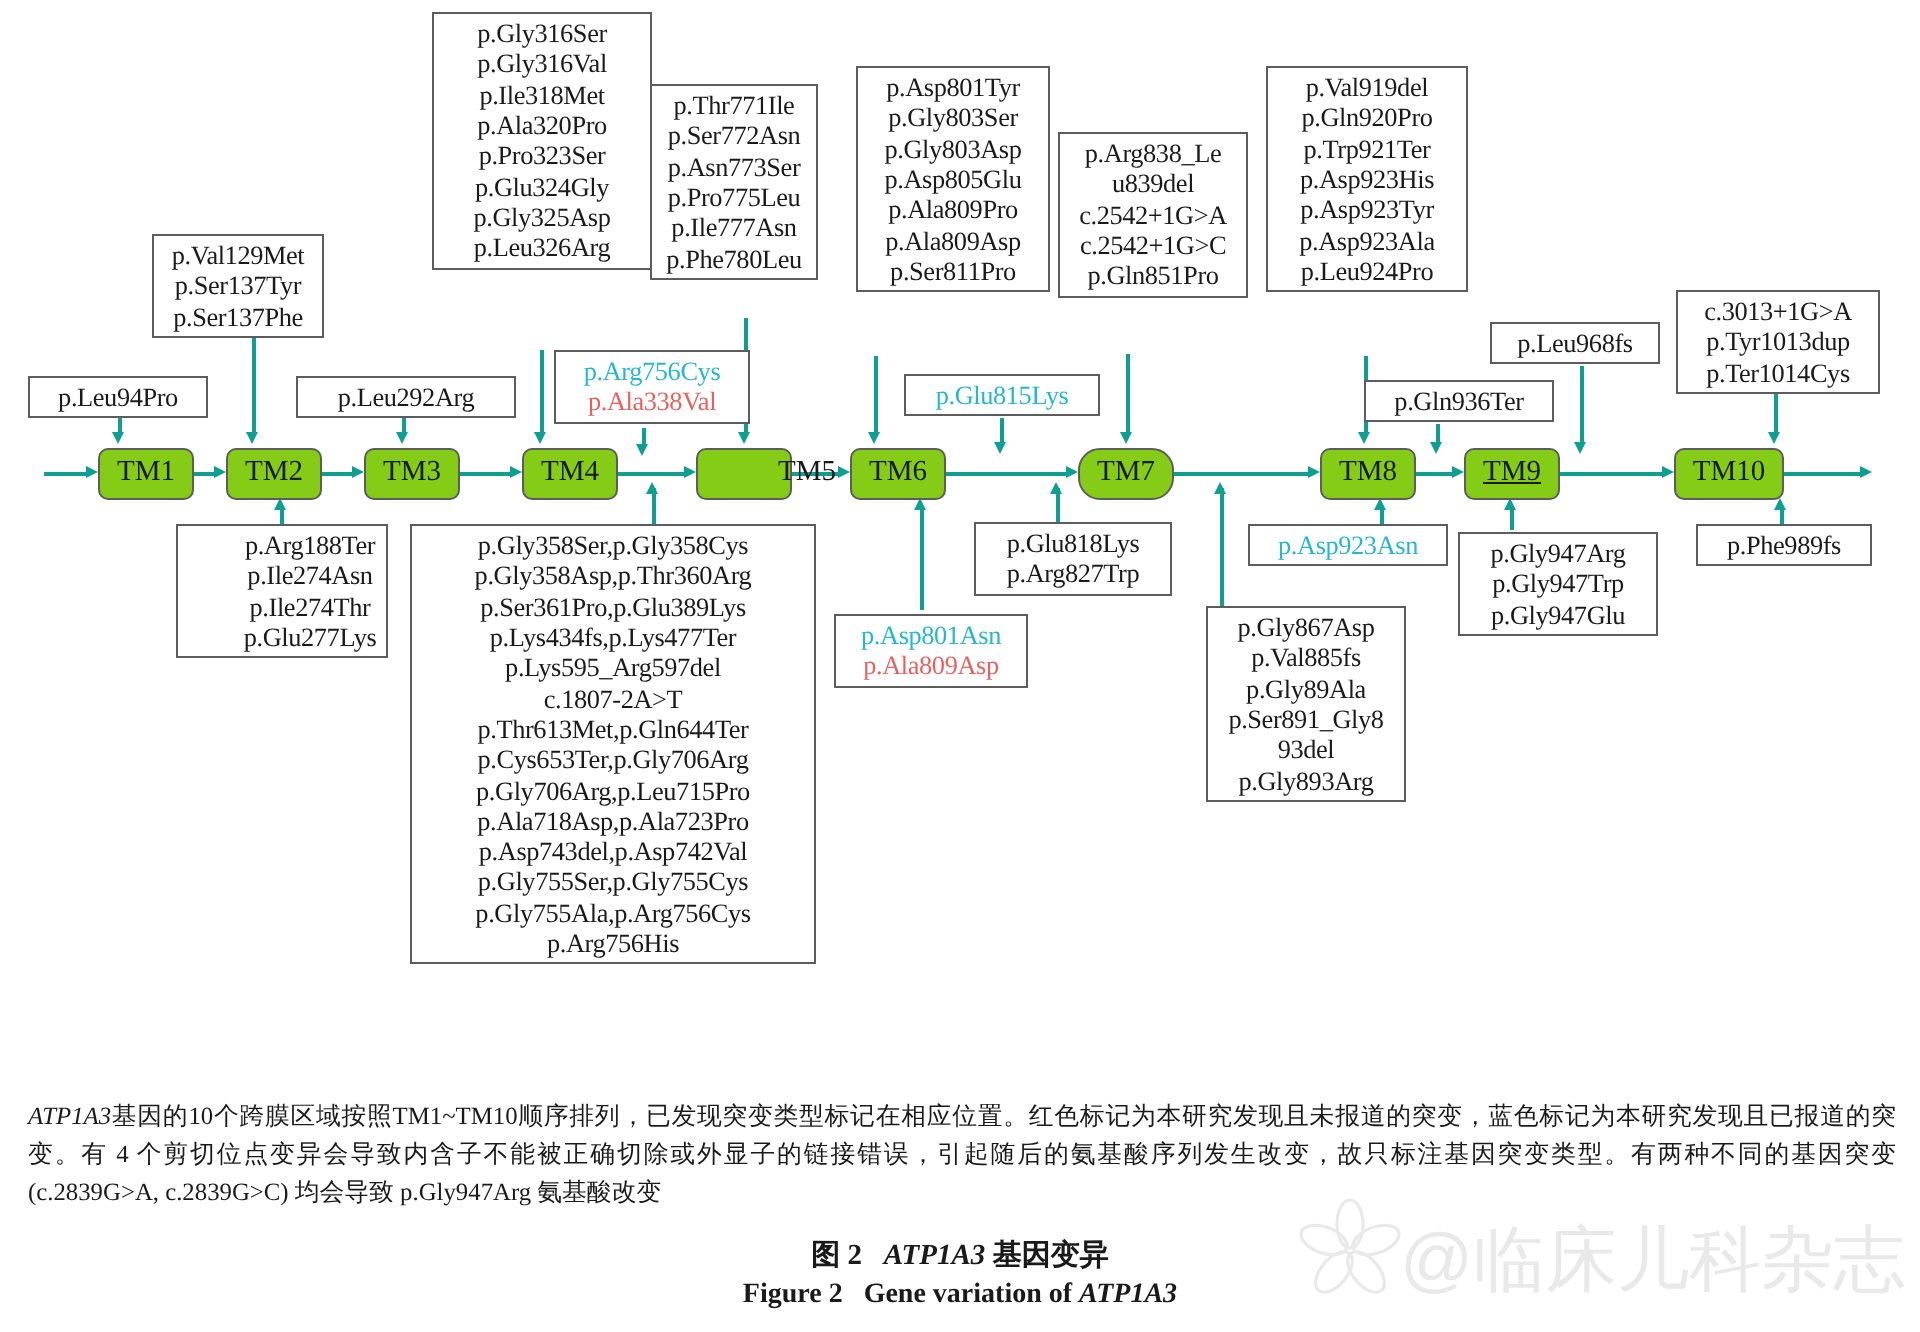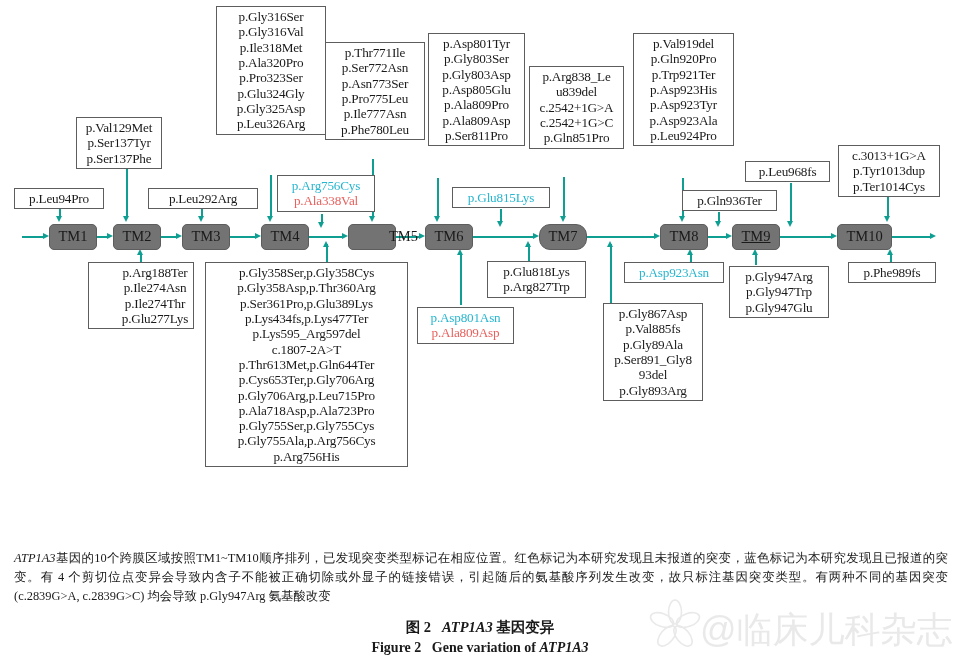--- a/index.html
+++ b/index.html
@@ -36,21 +36,21 @@
 
   .blue  { color: #27b6cf; }
   .red   { color: #e8615e; }
 
   
   .tm {
     position: absolute;
     box-sizing: border-box;
     border: 1.6px solid #5d5d5d;
     border-radius: 5px;
-    background: #737373;
+    background: #84cc16;
     height: 26px;
     line-height: 23px;
     text-align: center;
     font-size: 14.5px;
     z-index: 7;
   }
 
   
   .vline, .hline {
     position: absolute;
@@ -141,21 +141,21 @@
     <span class="ln">p.Gly316Ser</span>
     <span class="ln">p.Gly316Val</span>
     <span class="ln">p.Ile318Met</span>
     <span class="ln">p.Ala320Pro</span>
     <span class="ln">p.Pro323Ser</span>
     <span class="ln">p.Glu324Gly</span>
     <span class="ln">p.Gly325Asp</span>
     <span class="ln">p.Leu326Arg</span>
   </div>
 
-  <div class="mbox" style="left:325px; top:42px; width:100px;">
+  <div class="mbox" style="left:325px; top:42px; width:84px;">
     <span class="ln">p.Thr771Ile</span>
     <span class="ln">p.Ser772Asn</span>
     <span class="ln">p.Asn773Ser</span>
     <span class="ln">p.Pro775Leu</span>
     <span class="ln">p.Ile777Asn</span>
     <span class="ln">p.Phe780Leu</span>
   </div>
 
   <div class="mbox" style="left:428px; top:33px; width:97px;">
     <span class="ln">p.Asp801Tyr</span>
@@ -350,20 +350,21 @@
     <span class="ln">p.Gly358Ser,p.Gly358Cys</span>
     <span class="ln">p.Gly358Asp,p.Thr360Arg</span>
     <span class="ln">p.Ser361Pro,p.Glu389Lys</span>
     <span class="ln">p.Lys434fs,p.Lys477Ter</span>
     <span class="ln">p.Lys595_Arg597del</span>
     <span class="ln">c.1807-2A&gt;T</span>
     <span class="ln">p.Thr613Met,p.Gln644Ter</span>
     <span class="ln">p.Cys653Ter,p.Gly706Arg</span>
     <span class="ln">p.Gly706Arg,p.Leu715Pro</span>
     <span class="ln">p.Ala718Asp,p.Ala723Pro</span>
+    <span class="ln">p.Asp743del,p.Asp742Val</span>
     <span class="ln">p.Gly755Ser,p.Gly755Cys</span>
     <span class="ln">p.Gly755Ala,p.Arg756Cys</span>
     <span class="ln">p.Arg756His</span>
   </div>
 
   <div class="mbox" style="left:417px; top:307px; width:97px;">
     <span class="ln blue">p.Asp801Asn</span>
     <span class="ln red">p.Ala809Asp</span>
   </div>
 

